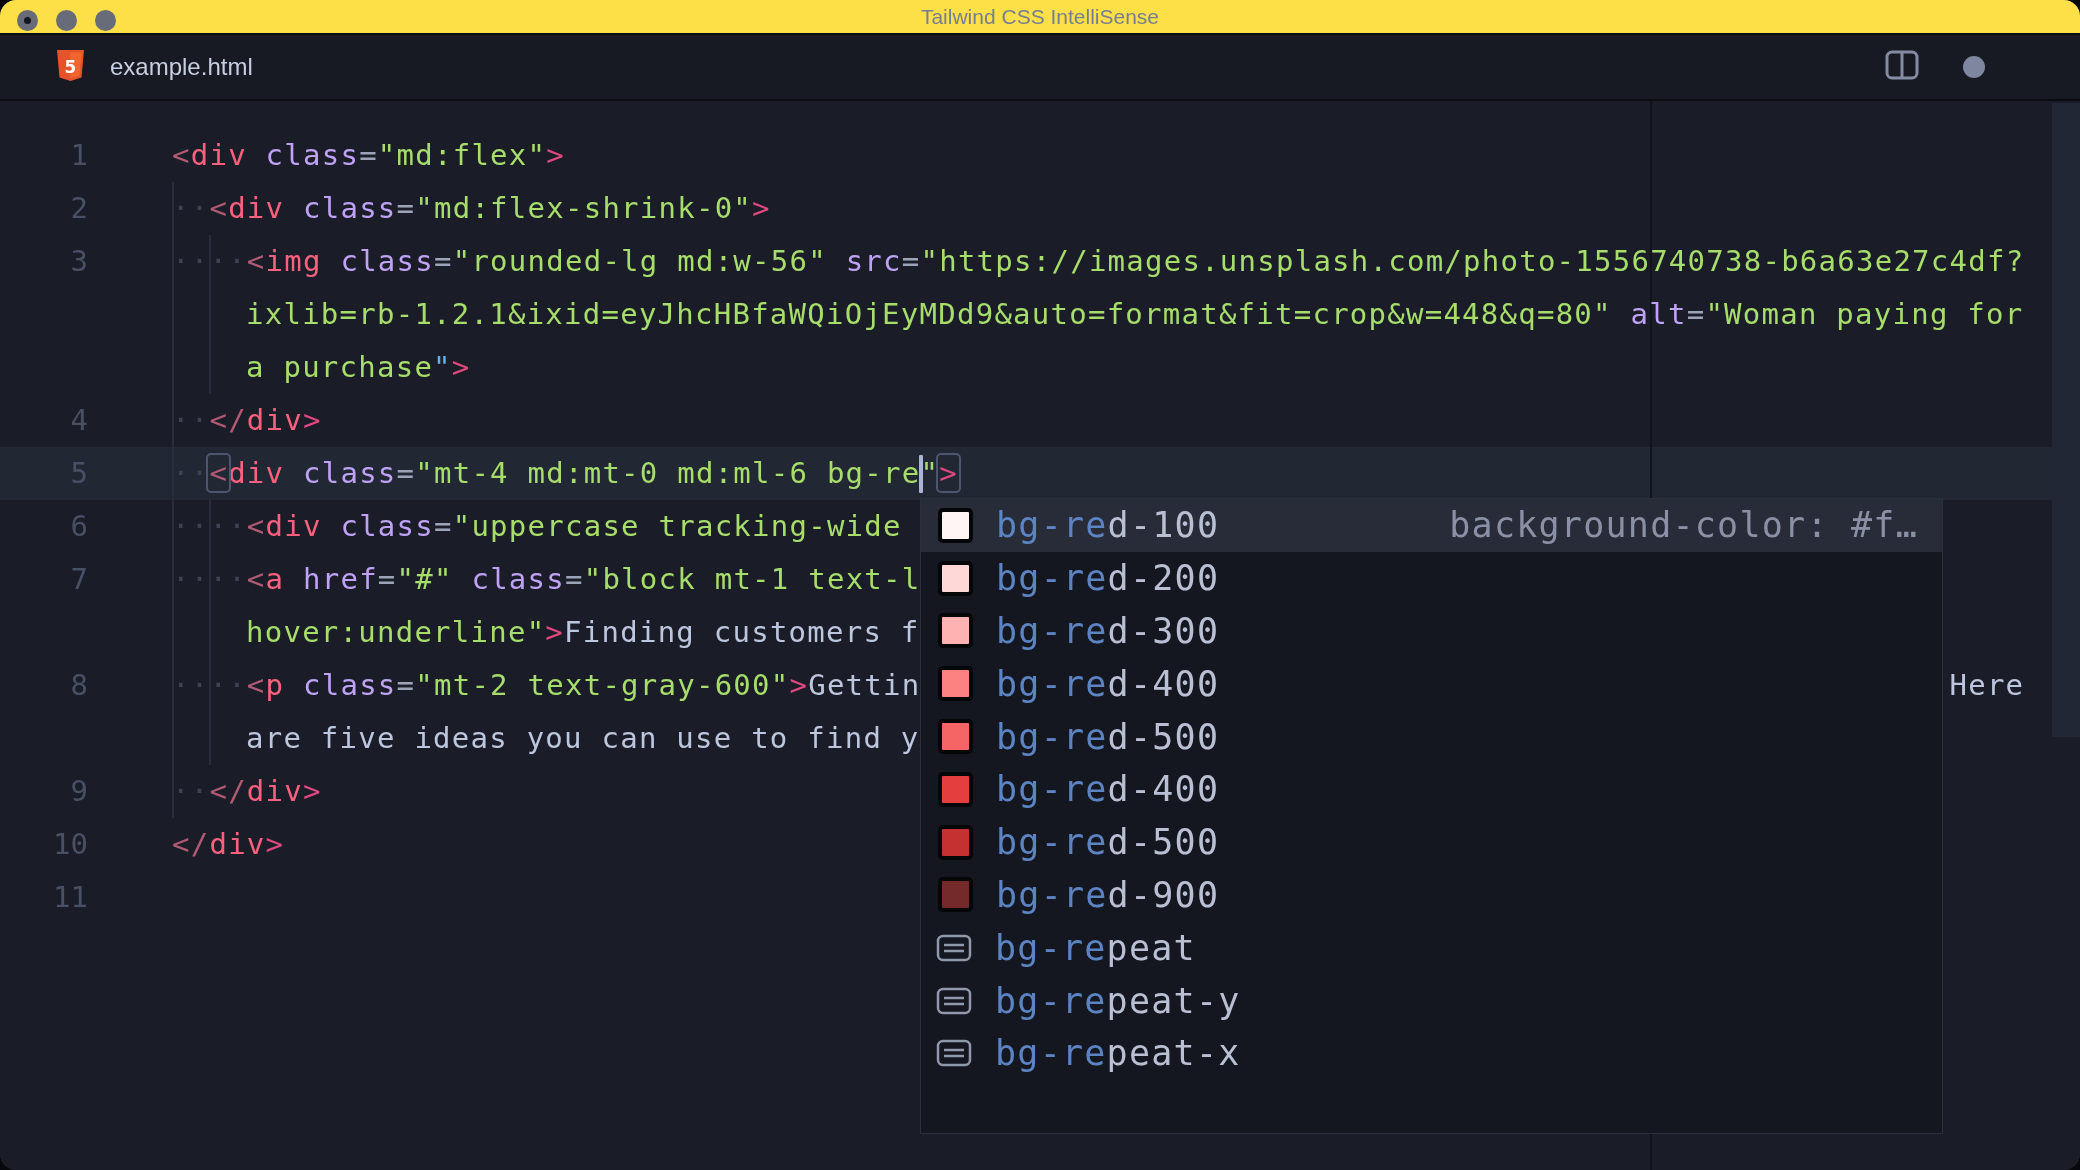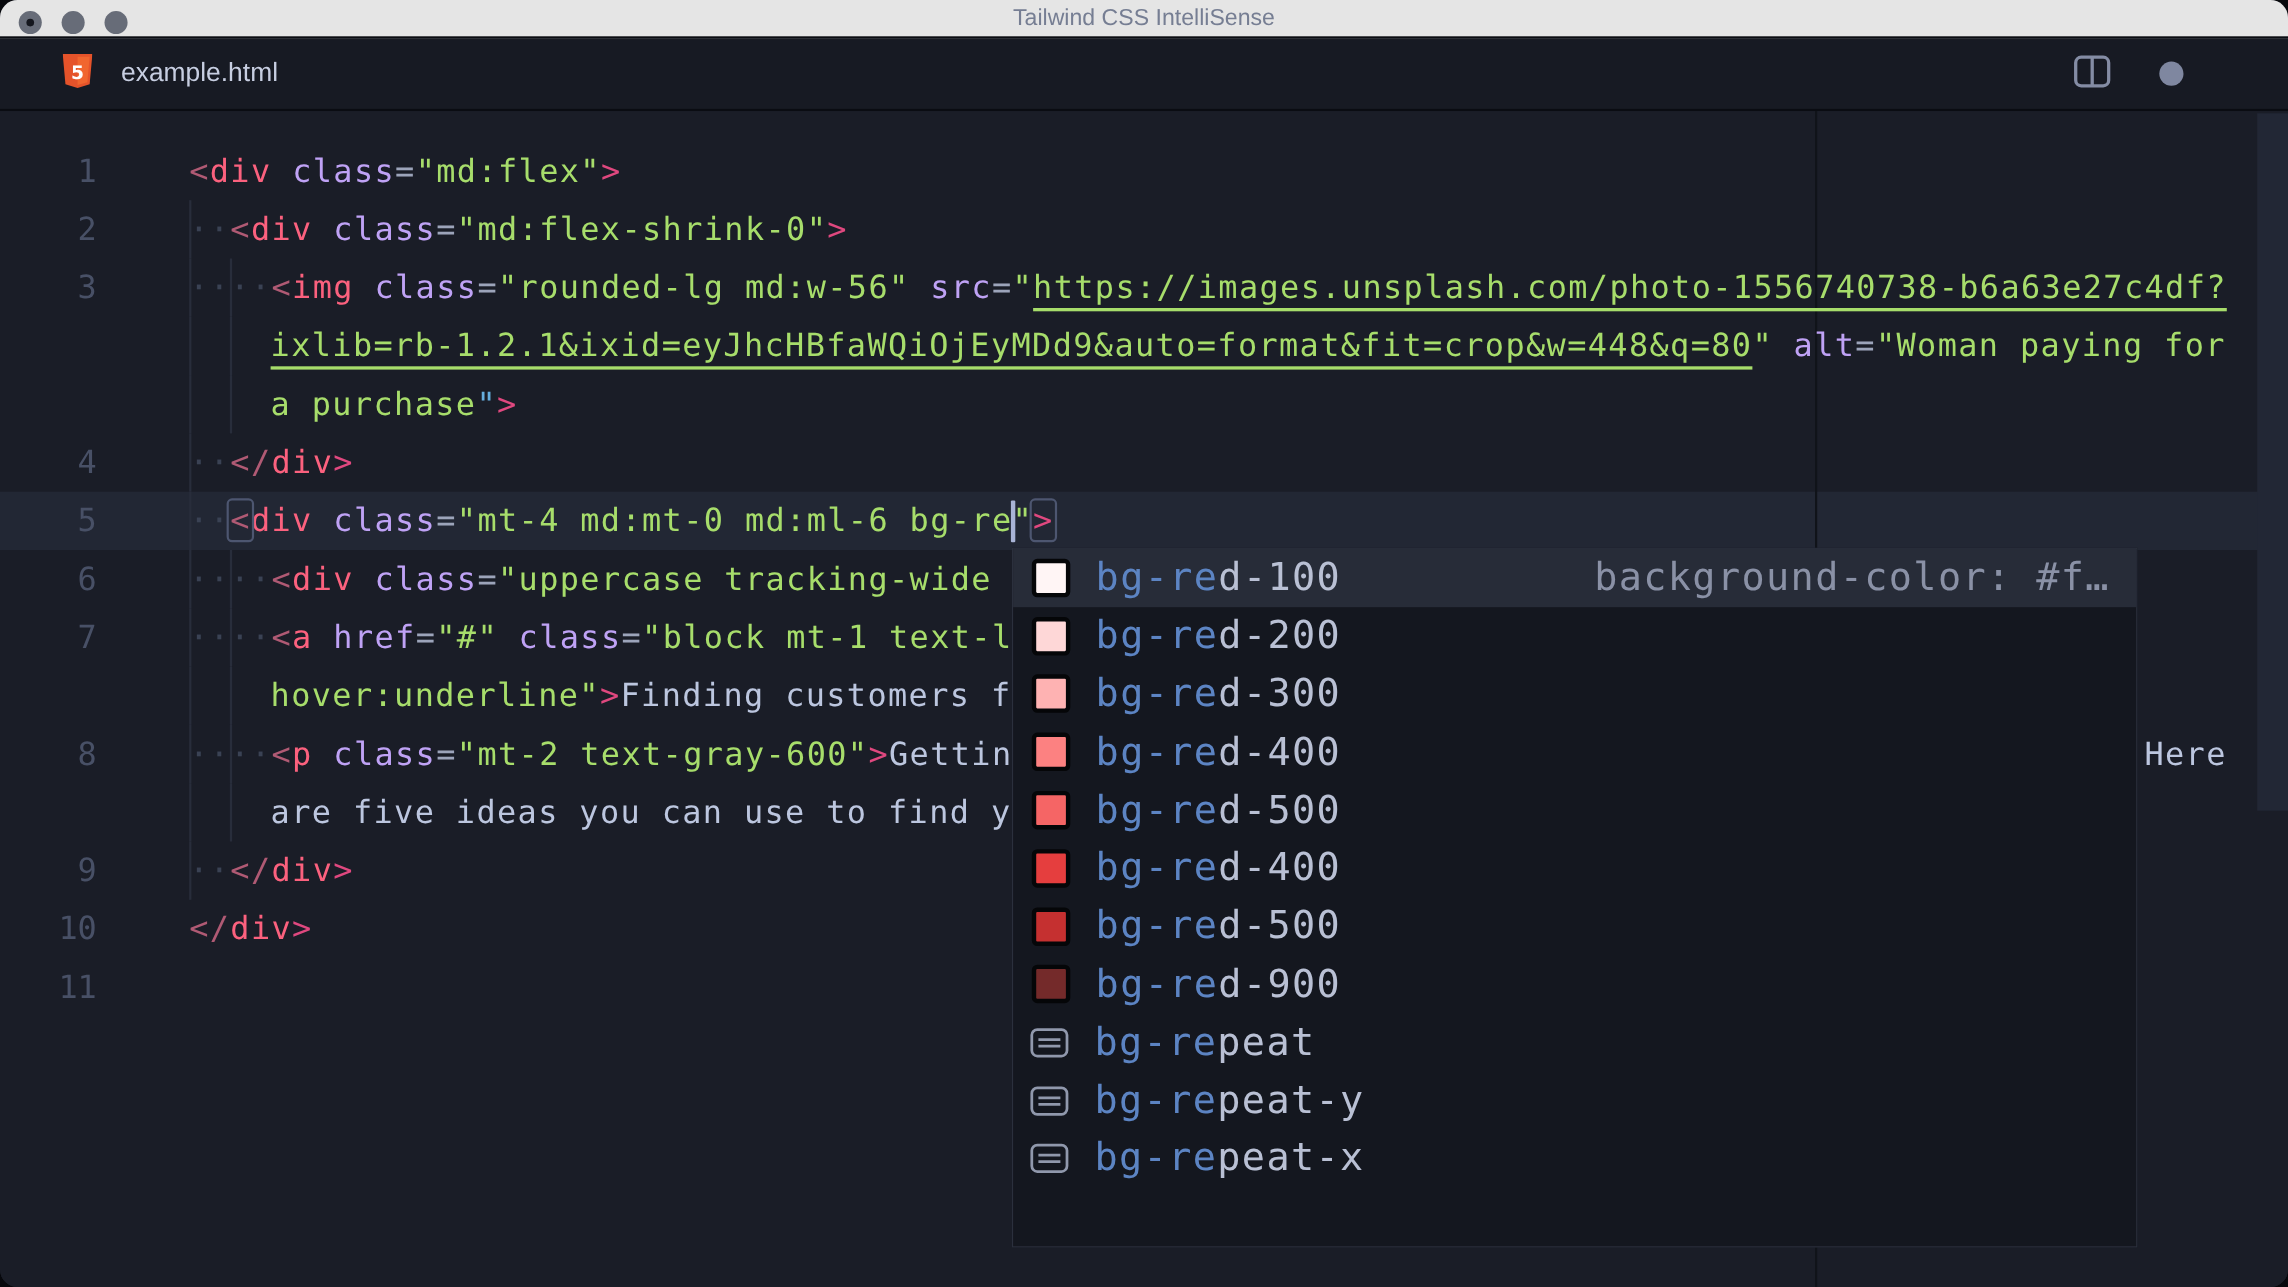--- a/index.html
+++ b/index.html
@@ -1,19 +1,19 @@
 <!DOCTYPE html>
 <html><head>
 <meta charset="utf-8">
 <style>
   html,body{margin:0;padding:0;background:#07080c;width:2080px;height:1170px;overflow:hidden;}
   .window{position:relative;width:2080px;height:1170px;border-radius:16px;overflow:hidden;background:#1a1d27;
           font-family:"Liberation Sans",sans-serif;}
   
-  .titlebar{position:absolute;left:0;top:0;width:100%;height:33px;background:#e5e5e5;border-bottom:2px solid #0a0c12;}
+  .titlebar{position:absolute;left:0;top:0;width:100%;height:33px;background:#fde047;border-bottom:2px solid #0a0c12;}
   .lights{position:absolute;left:17px;top:10px;display:flex;gap:18px;}
   .light{width:21px;height:21px;border-radius:50%;background:#676c78;position:relative;}
   .light.hole::after{content:"";position:absolute;left:7px;top:7px;width:7px;height:7px;border-radius:50%;background:#14161d;}
   .wtitle{position:absolute;left:0;right:0;top:0;height:33px;line-height:34px;text-align:center;
           font-size:21px;color:#767e93;}
   
   .tabbar{position:absolute;left:0;top:35px;width:100%;height:64px;background:#171a23;border-bottom:2px solid #0a0c12;}
   .tab{position:absolute;left:57px;top:0;height:64px;display:flex;align-items:center;gap:26px;}
   .filename{font-size:24px;color:#c7cee1;text-align:center;}
   .tab-actions{position:absolute;right:95px;top:0;height:64px;display:flex;align-items:center;gap:44px;}
@@ -27,21 +27,21 @@
         font-family:"DejaVu Sans Mono","Liberation Mono",monospace;font-size:29px;line-height:53px;letter-spacing:1.25px;}
   .crow{position:relative;height:53px;padding-left:172px;white-space:pre;}
   .crow.cont{padding-left:246px;}
   .lnum{position:absolute;left:0;top:0;width:88px;text-align:right;color:#485066;letter-spacing:0;}
   .guide{position:absolute;top:0;bottom:0;width:2px;background:#282d3b;}
   .guide.g0{left:172px;} .guide.g1{left:209px;}
   .tok.ab{color:#b05a74;} .tok.tg{color:#fb617e;} .tok.cb{color:#e0487f;}
   .tok.at{color:#bfa2f5;} .tok.eq{color:#9ca4ba;} .tok.sp{color:#9ca4ba;}
   .tok.st{color:#a7dd6b;} .tok.tx{color:#bcc6df;} .tok.qb{color:#66aede;}
   .tok.ws{color:#3a4254;}
-  .tok.ln{color:#a7dd6b;text-decoration:underline;text-decoration-thickness:2.5px;text-underline-offset:9px;}
+  .tok.ln{color:#a7dd6b;text-decoration-thickness:2.5px;text-underline-offset:9px;}
   .tok.bm{outline:2px solid #4d5670;outline-offset:1px;border-radius:2px;}
   .tok.cur{display:inline-block;width:0;position:relative;vertical-align:bottom;height:53px;}
   .tok.cur::after{content:"";position:absolute;left:-1px;top:8px;width:4px;height:38px;background:#a9b4d6;border-radius:1px;}
   
   .popup{position:absolute;left:920px;top:498px;width:1023px;height:636px;background:#14171f;
          border:1px solid #2b303d;box-sizing:border-box;z-index:10;
          font-family:"DejaVu Sans Mono","Liberation Mono",monospace;font-size:35px;letter-spacing:1.25px;}
   .prow{height:52.8px;display:flex;align-items:center;}
   .prow.sel{background:#272c38;}
   .swatch{width:27px;height:27px;border-radius:5px;border:4px solid #050608;margin-left:17px;flex:0 0 auto;}

